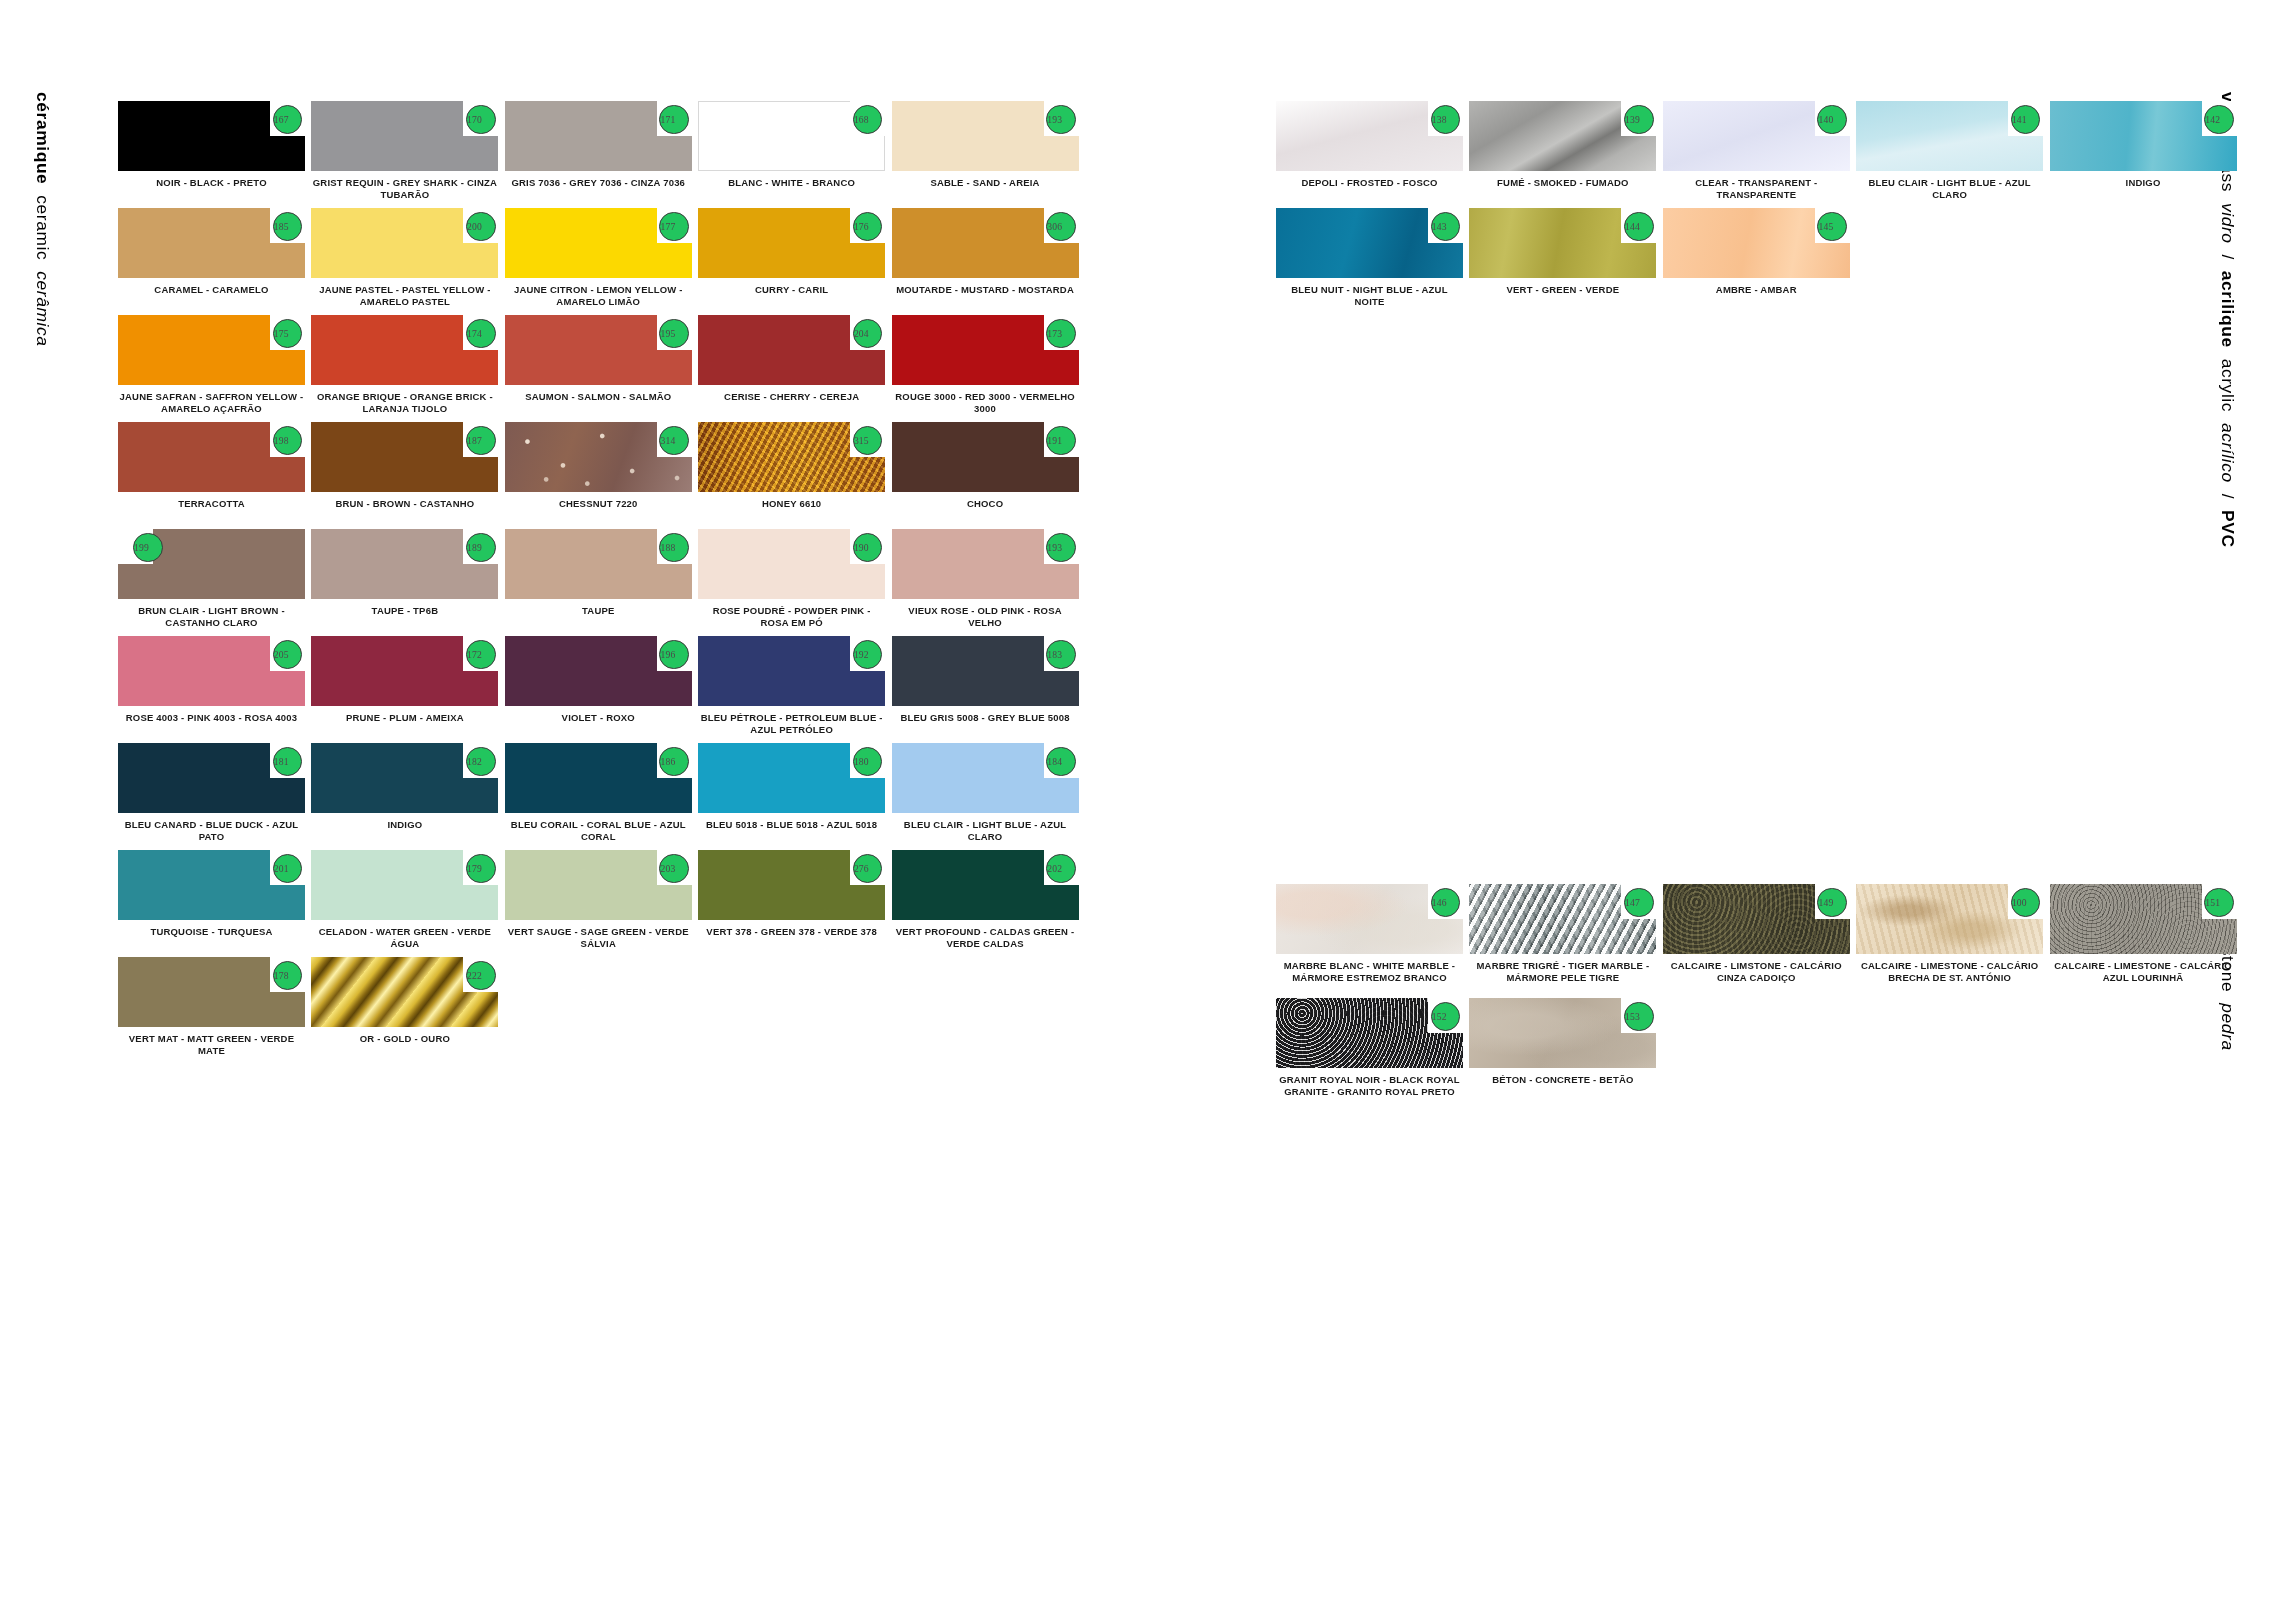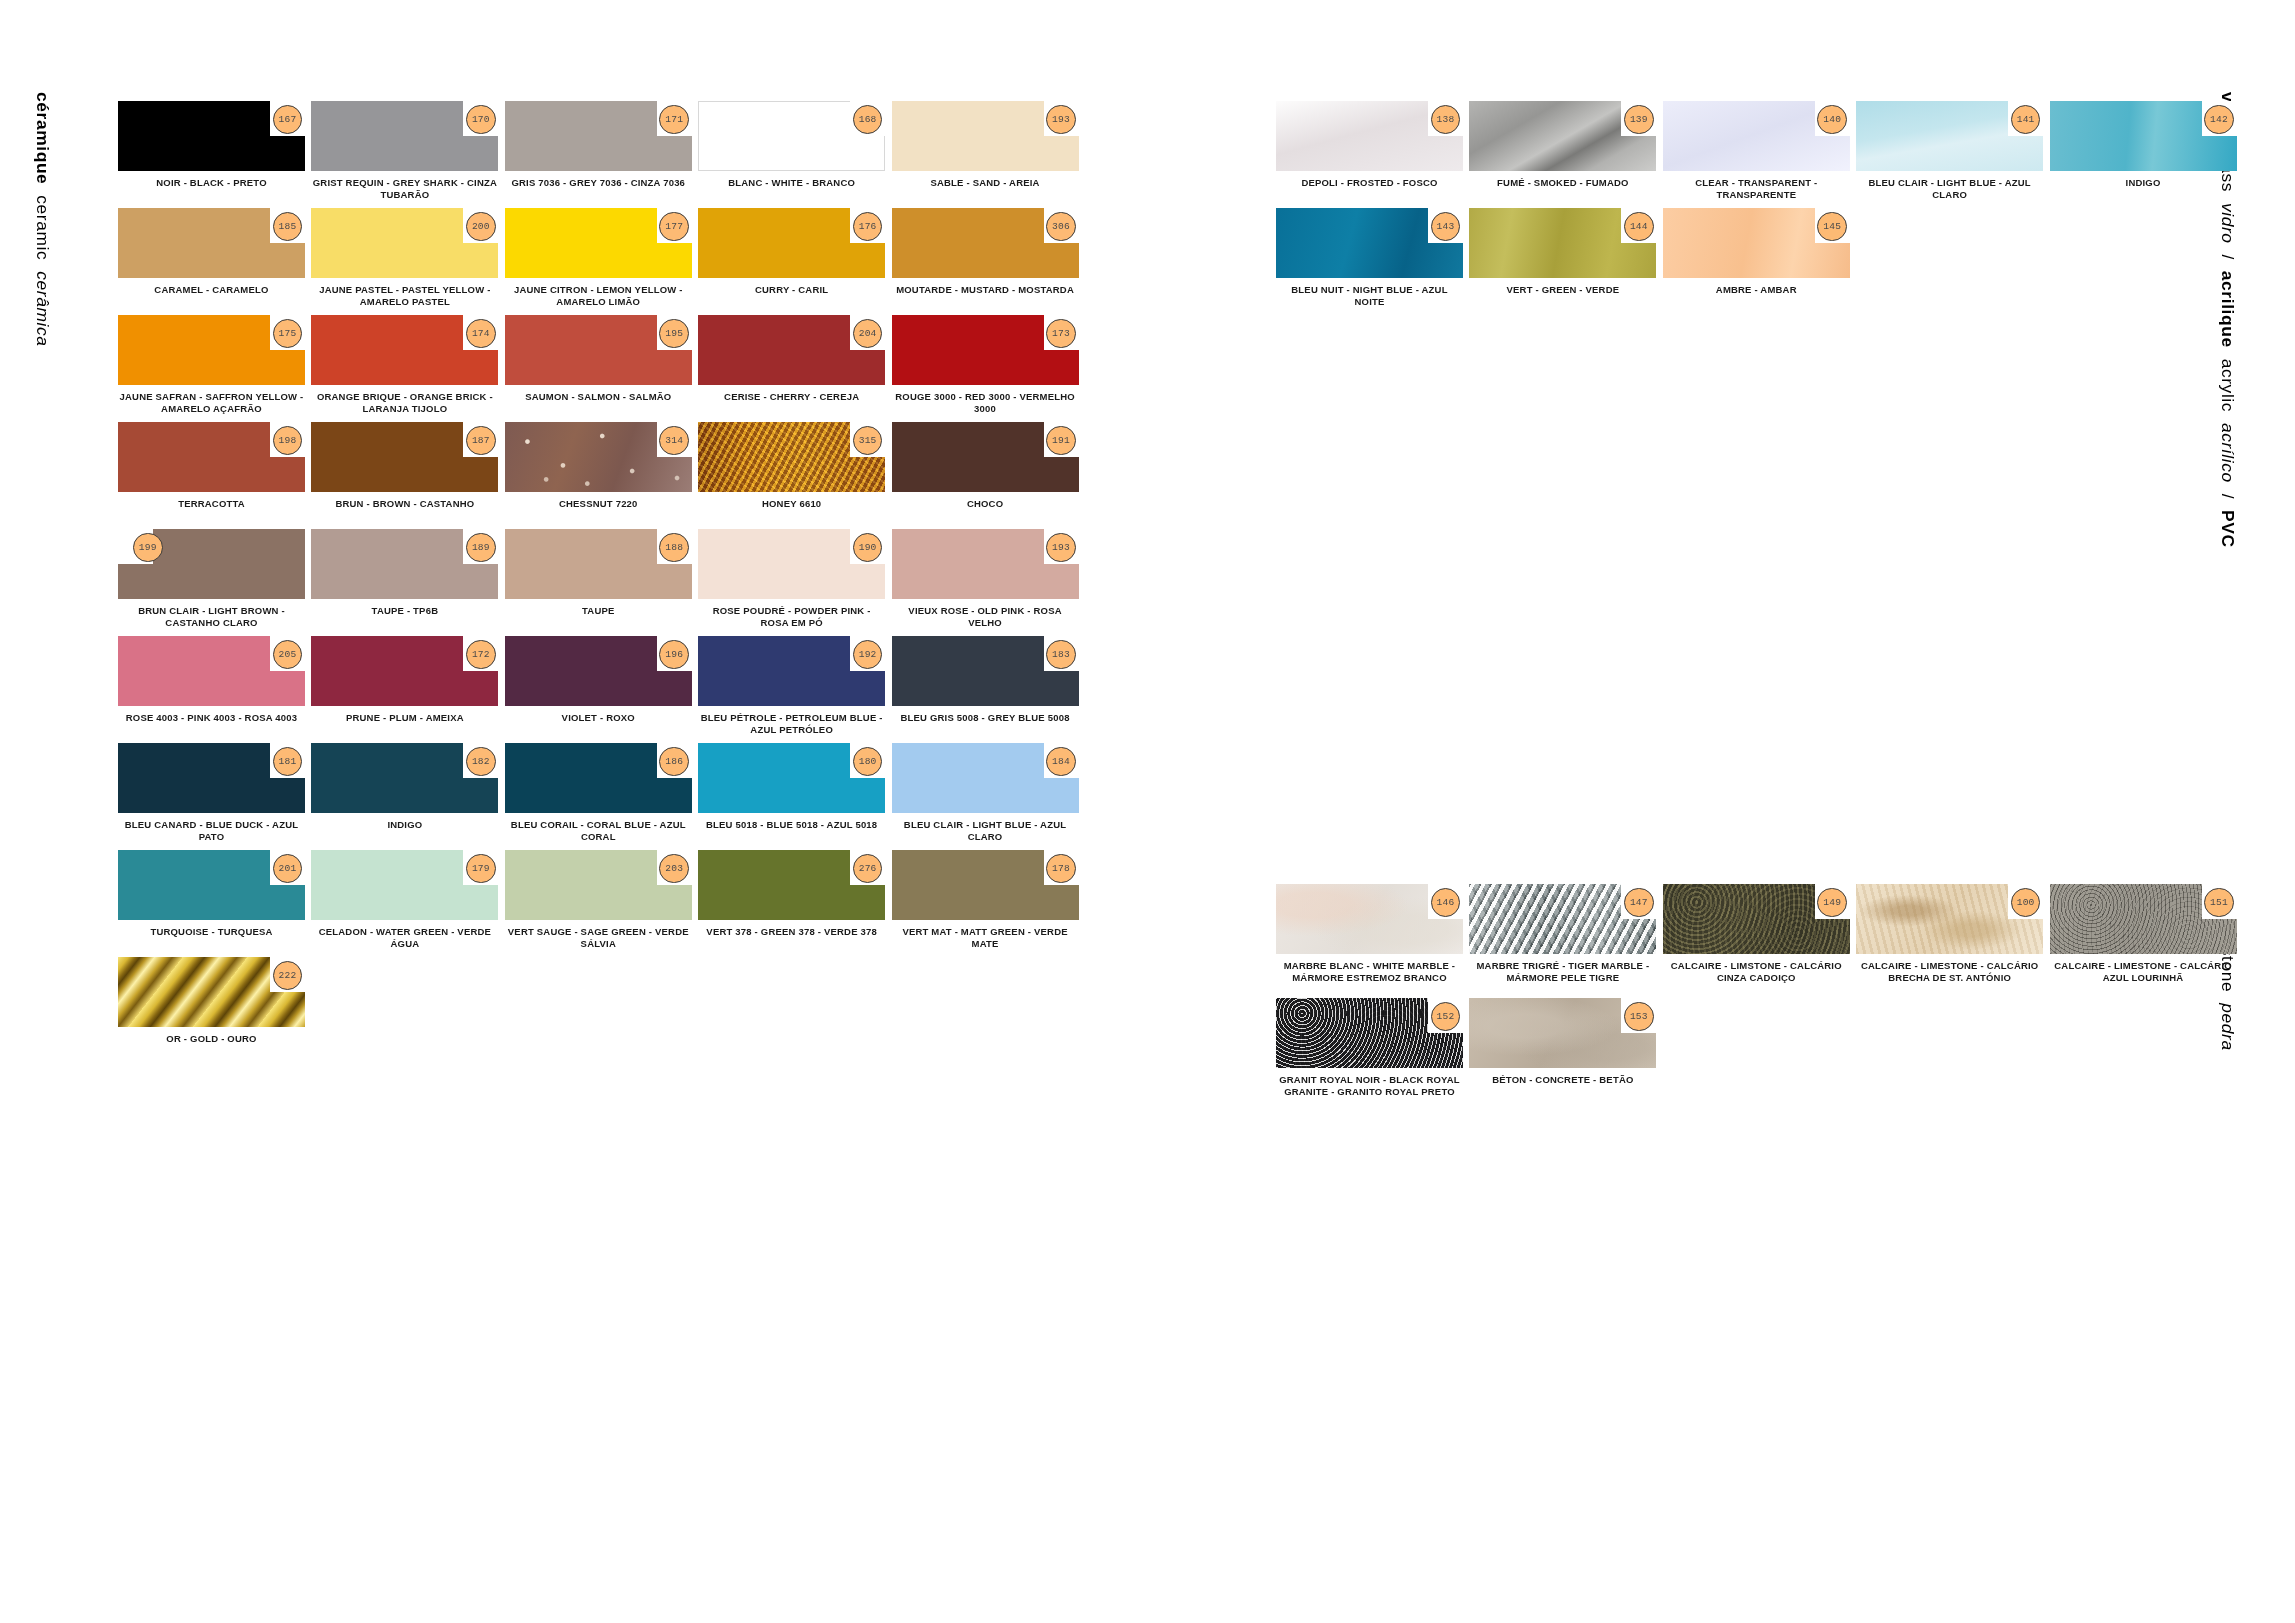--- a/index.html
+++ b/index.html
@@ -86,27 +86,27 @@
   .cell.badge-left .notch { right: auto; left: 0; }
 
   .badge {
     position: absolute;
     top: 3.7px;
     right: 2.8px;
     width: 27.5px;
     height: 27.5px;
     border: 1.1px solid #3a3a3a;
     border-radius: 50%;
-    background: #fdba74;
+    background: #22c55e;
     color: #4a4a4a;
     font-size: 9.6px;
     line-height: 27.5px;
-    text-align: center;
+    text-align: left;
     letter-spacing: 0.2px;
-    font-family: Liberation Mono, monospace;
+    font-family: Liberation Serif, serif;
   }
   .cell.badge-left .badge { right: auto; left: 15px; }
 
   .caption {
     margin-top: 6.4px;
     font-size: 9.5px;
     line-height: 11.5px;
     text-align: center;
     color: #1a1a1a;
     letter-spacing: 0.2px;
@@ -430,20 +430,28 @@
     <div class="cell">
       <div class="chip">
         <div class="chip-fill" style="background: rgb(102, 116, 44);"></div>
         <div class="notch"></div>
         <div class="badge">276</div>
       </div>
       <div class="caption">VERT 378 - GREEN 378 - VERDE 378</div>
     </div>
     <div class="cell">
       <div class="chip">
+        <div class="chip-fill" style="background: rgb(11, 67, 55);"></div>
+        <div class="notch"></div>
+        <div class="badge">202</div>
+      </div>
+      <div class="caption">VERT PROFOUND - CALDAS GREEN - VERDE CALDAS</div>
+    </div>
+    <div class="cell">
+      <div class="chip">
         <div class="chip-fill" style="background: rgb(136, 122, 86);"></div>
         <div class="notch"></div>
         <div class="badge">178</div>
       </div>
       <div class="caption">VERT MAT - MATT GREEN - VERDE MATE</div>
     </div>
     <div class="cell">
       <div class="chip">
         <div class="chip-fill" style="background: repeating-linear-gradient(128deg, rgb(247, 228, 122) 0px, rgb(217, 183, 51) 8.3px, rgb(138, 106, 18) 13.8px, rgb(93, 68, 8) 17.4px, rgb(185, 149, 36) 23px, rgb(253, 242, 170) 29px, rgb(201, 165, 44) 37px, rgb(122, 92, 16) 43px, rgb(232, 207, 100) 51px) rgb(201, 162, 39);"></div>
         <div class="notch"></div>

